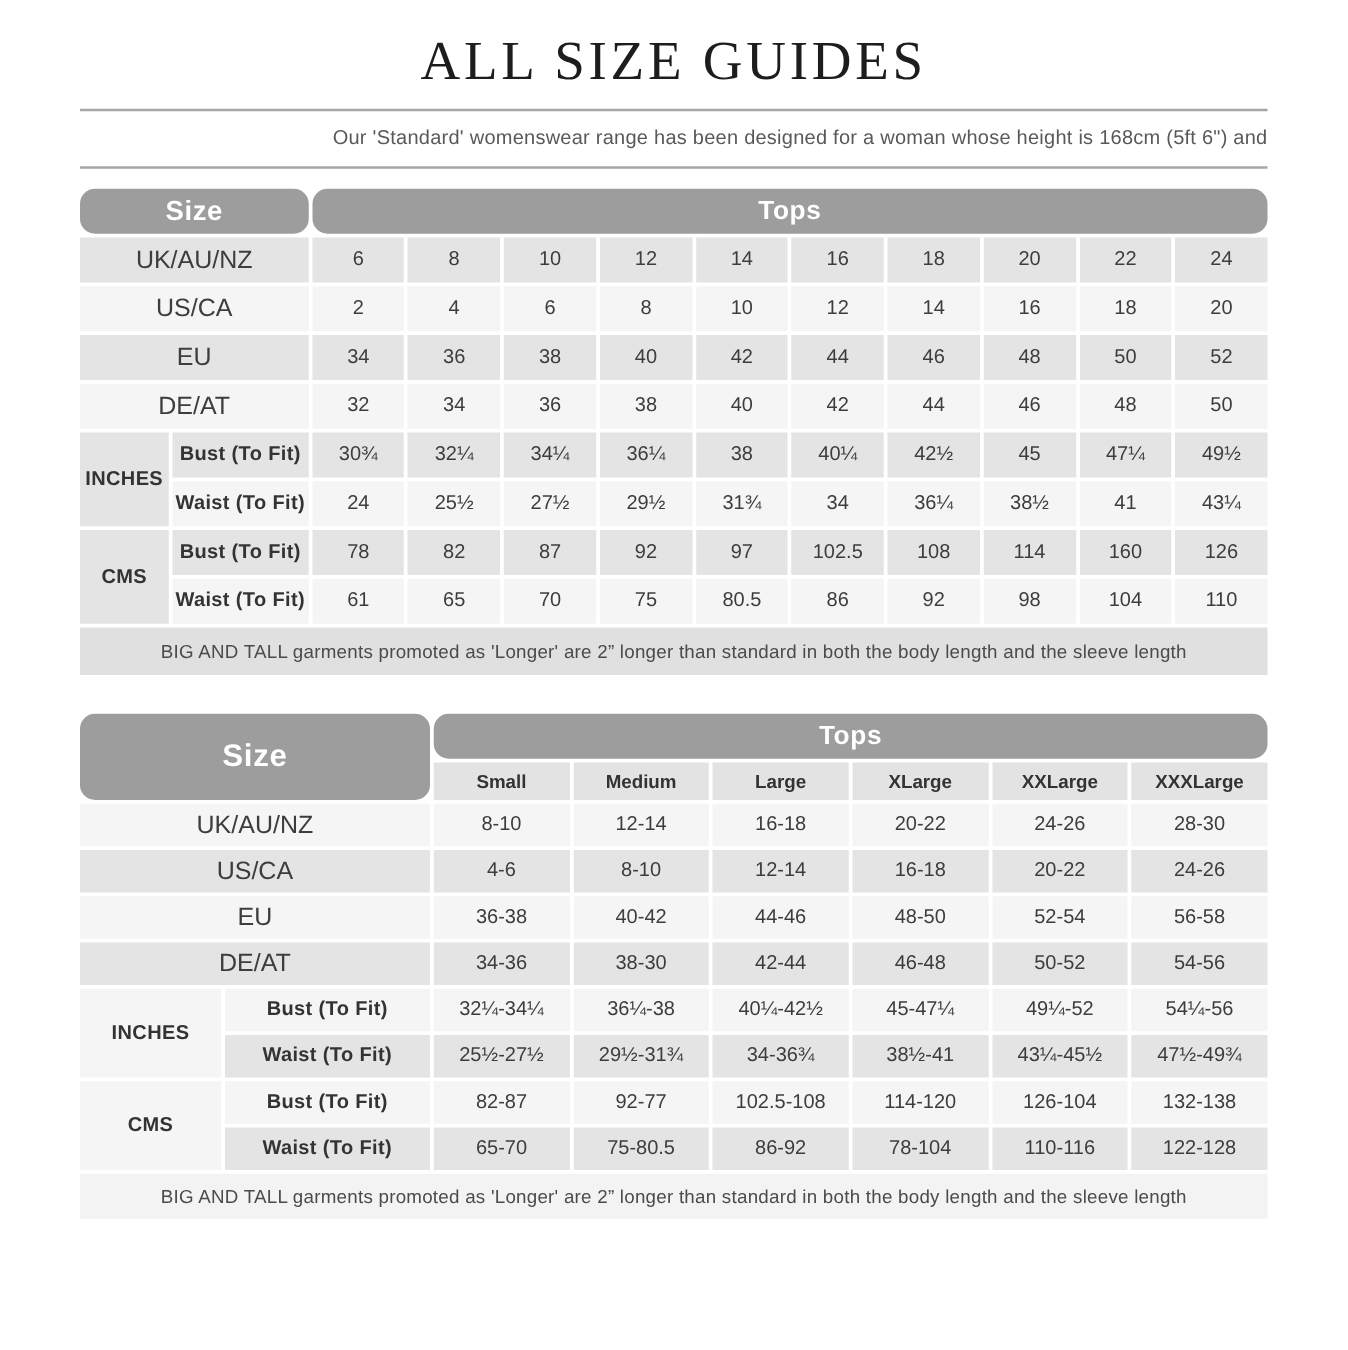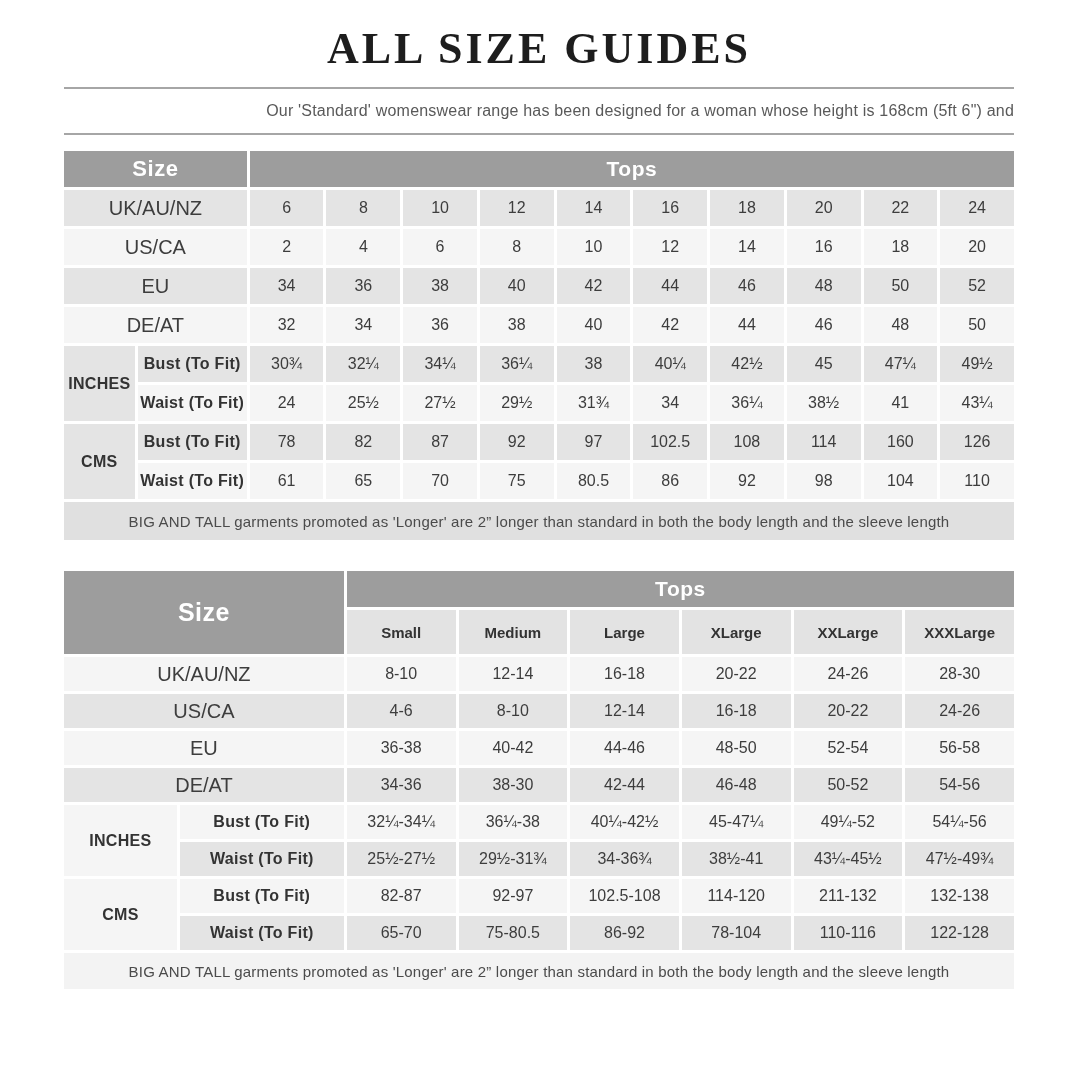--- a/index.html
+++ b/index.html
@@ -5,39 +5,39 @@
   html,body{margin:0;padding:0;}
   body{
     width:1078px;height:1080px;background:#ffffff;
     font-family:"Liberation Sans","DejaVu Sans",sans-serif;
     -webkit-font-smoothing:antialiased;
   }
   .page{width:950px;margin:0 auto;padding-top:24px;}
   .title{
     font-family:"Liberation Serif","DejaVu Serif",serif;
     font-size:44px;line-height:50px;letter-spacing:3px;
-    text-align:center;color:#1d1d1d;margin:0 0 13px 0;font-weight:700;
+    text-align:center;color:#1d1d1d;margin:0 0 13px 0;font-weight:400;
   }
   .rule{height:2px;background:#a6a6a6;}
   .intro{text-align:right;font-size:16px;line-height:22px;color:#595959;margin:11px 0;letter-spacing:.2px;}
 
   table.size-table{
     border-collapse:separate;border-spacing:3px;
     width:956px;margin-left:-3px;table-layout:fixed;
   }
   #t1{margin-top:13px;}
   #t2{margin-top:25px;}
   th,td{text-align:center;vertical-align:middle;padding:0;overflow:hidden;}
 
-  .size-h,.tops-h{background:#9d9d9d;color:#ffffff;font-weight:700;letter-spacing:.5px;}
+  .size-h,.tops-h{background:#9d9d9d;color:#ffffff;font-weight:700;letter-spacing:.5px;border-radius:12px;}
   #t1 .size-h{font-size:22px;height:36px;}
   #t1 .tops-h{font-size:21px;height:36px;}
   #t2 .size-h{font-size:25px;}
   #t2 .tops-h{font-size:21px;height:36px;}
-  .sub-h{background:#e3e3e3;color:#333333;font-weight:700;font-size:15px;height:44px;}
+  .sub-h{background:#e3e3e3;color:#333333;font-weight:700;font-size:15px;height:30px;}
 
   tbody td{font-size:16px;color:#3d3d3d;}
   #t1 tbody td{height:36px;}
   #t2 tbody td{height:34px;}
   td.row-label{font-size:20px;}
   td.metric-label,td.group-label{font-weight:700;font-size:16px;color:#333333;letter-spacing:.3px;}
 
   #t1 tbody tr:nth-child(odd) td{background:#e4e4e4;}
   #t1 tbody tr:nth-child(even) td{background:#f5f5f5;}
   #t2 tbody tr:nth-child(odd) td{background:#f5f5f5;}
@@ -278,24 +278,24 @@
           <td class="val">29½-31¾</td>
           <td class="val">34-36¾</td>
           <td class="val">38½-41</td>
           <td class="val">43¼-45½</td>
           <td class="val">47½-49¾</td>
         </tr>
         <tr>
           <td class="group-label" rowspan="2">CMS</td>
           <td class="metric-label">Bust (To Fit)</td>
           <td class="val">82-87</td>
-          <td class="val">92-97</td>
+          <td class="val">92-77</td>
           <td class="val">102.5-108</td>
           <td class="val">114-120</td>
-          <td class="val">211-132</td>
+          <td class="val">126-104</td>
           <td class="val">132-138</td>
         </tr>
         <tr>
           <td class="metric-label">Waist (To Fit)</td>
           <td class="val">65-70</td>
           <td class="val">75-80.5</td>
           <td class="val">86-92</td>
           <td class="val">78-104</td>
           <td class="val">110-116</td>
           <td class="val">122-128</td>

